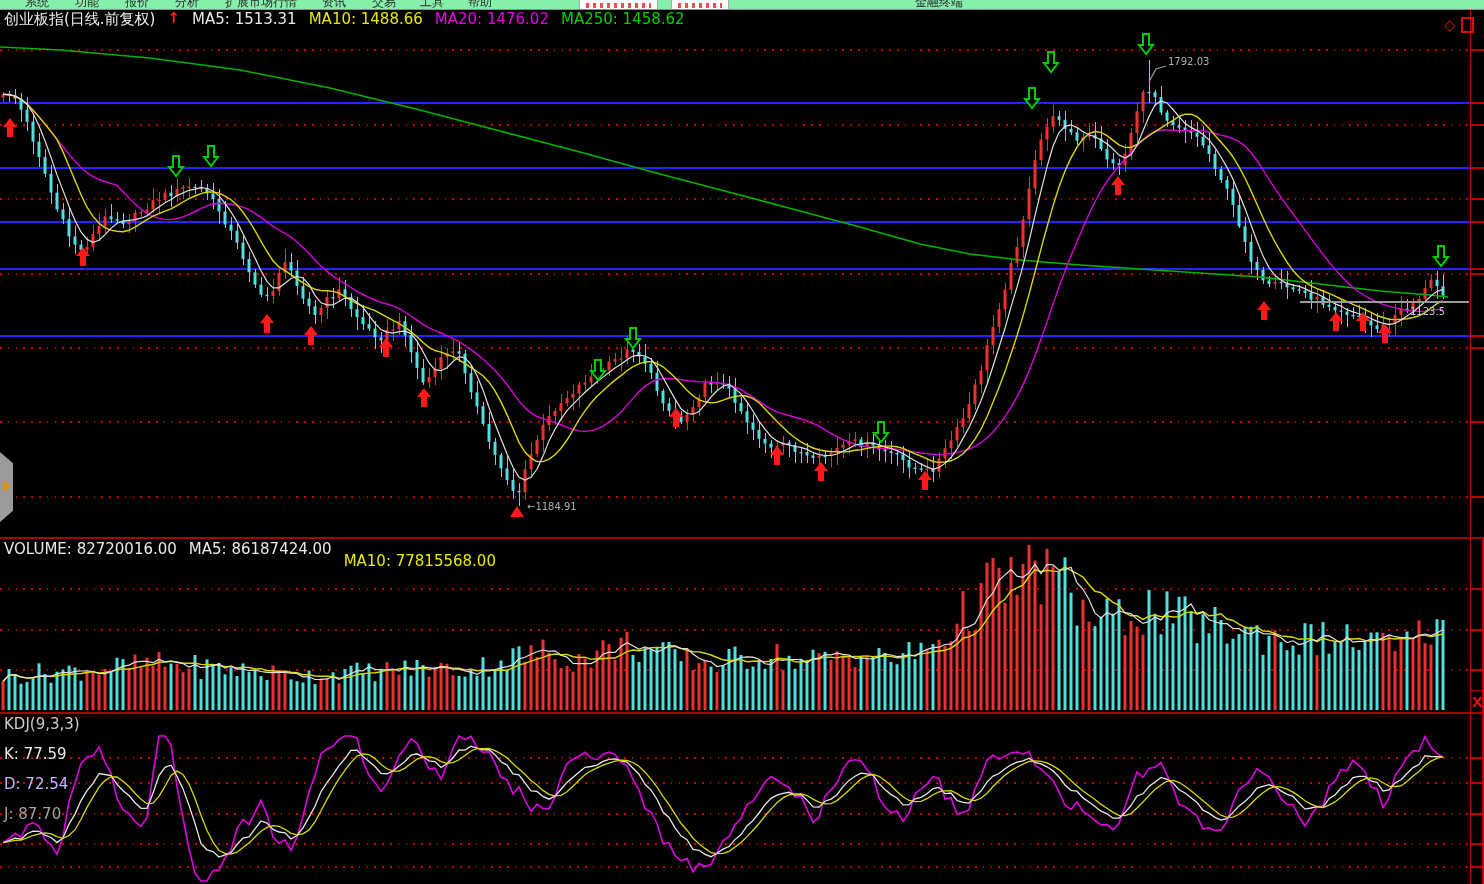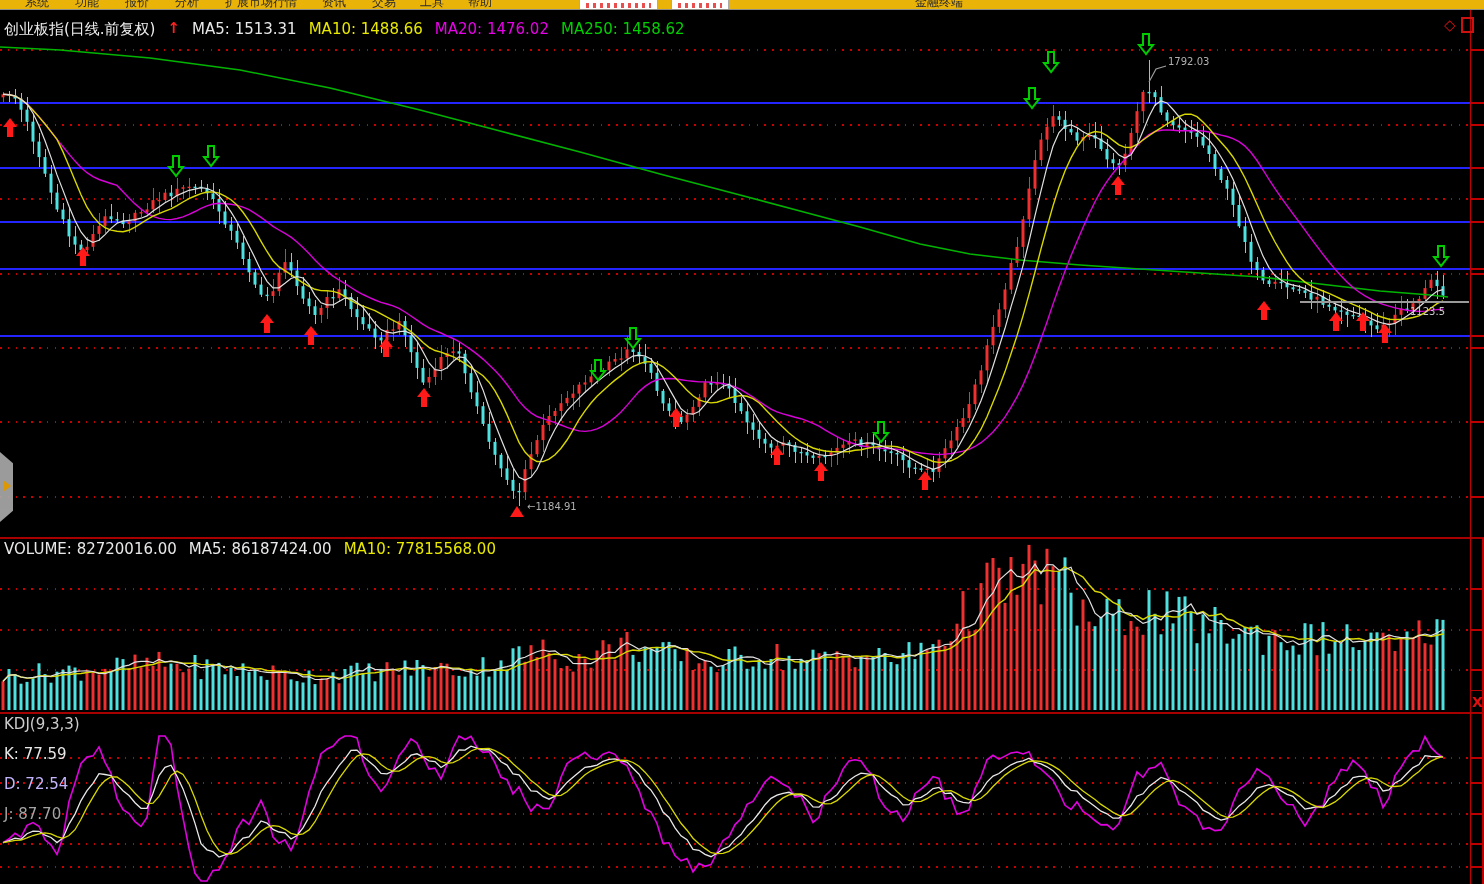--- a/index.html
+++ b/index.html
@@ -1,19 +1,19 @@
 <!DOCTYPE html>
 <html><head>
 <meta charset="utf-8">
 <style>
   html,body{margin:0;padding:0;background:#000;}
   #app{position:relative;width:1484px;height:884px;background:#000;overflow:hidden;
        font-family:"DejaVu Sans","Liberation Sans",sans-serif;}
   
-  #menubar{position:absolute;left:0;top:0;width:1484px;height:9px;background:#eab308;
+  #menubar{position:absolute;left:0;top:0;width:1484px;height:9px;background:#86efac;
            border-bottom:1px solid #8f8d88;overflow:hidden;}
   #menubar .mi{position:absolute;top:-6px;font-size:12px;color:#2a2a2a;white-space:nowrap;}
   .qbtn{position:absolute;top:0;height:9px;background:#fff;border:1px solid #aaa;border-top:none;overflow:hidden;}
   .qbtn .stripes{position:absolute;left:6px;right:6px;bottom:1px;height:5px;
        background:repeating-linear-gradient(90deg,#e85050 0 3px,#fff 3px 7px);}
   
   .pane{position:absolute;left:0;width:1484px;}
   
   .hdr{position:absolute;display:flex;gap:12px;font-size:15px;white-space:nowrap;z-index:5;}
   .hdr span{display:inline-block;}
@@ -861,42 +861,42 @@
       <path d="M1051 72 L1044 63 L1048 63 L1048 52 L1054 52 L1054 63 L1058 63 Z" fill="#000" stroke="#00cc00" stroke-width="2"></path>
       <path d="M1146 54 L1139 45 L1143 45 L1143 34 L1149 34 L1149 45 L1153 45 Z" fill="#000" stroke="#00cc00" stroke-width="2"></path>
       <path d="M1441 266 L1434 257 L1438 257 L1438 246 L1444 246 L1444 257 L1448 257 Z" fill="#000" stroke="#00cc00" stroke-width="2"></path>
       <path d="M517 506 l -7 11 h 14 Z" fill="#ff1a1a"></path>
     </svg>
 
   <div class="pane" style="top:10px;height:527px;"></div>
   <div class="pane" style="top:538px;height:174px;"></div>
   <div class="pane" style="top:713px;height:171px;"></div>
 
-  <div class="hdr" style="left:4px;top:10px;margin-top:10px;">
+  <div class="hdr" style="left:4px;top:10px;">
     <span class="sym">创业板指(日线.前复权)</span>
     <span class="uparrow">↑</span>
     <span style="color: rgb(232, 232, 232);">MA5: 1513.31</span>
     <span style="color: rgb(232, 232, 0);">MA10: 1488.66</span>
     <span style="color: rgb(232, 0, 232);">MA20: 1476.02</span>
     <span style="color: rgb(0, 208, 0);">MA250: 1458.62</span>
   </div>
 
   <div id="tr-icons">
     <span id="icon-diamond">◇</span>
     <span id="icon-newpage"></span>
   </div>
 
   <div class="ann" style="left:1168px;top:56px;">1792.03</div>
   <div class="ann" style="left:527px;top:501px;">←1184.91</div>
   <div class="ann" style="left:1410px;top:306px;color:#c8c8c8;">1123.5</div>
 
   <div class="hdr" style="left:4px;top:540px;">
     <span style="color: rgb(232, 232, 232);">VOLUME: 82720016.00</span>
     <span style="color: rgb(232, 232, 232);">MA5: 86187424.00</span>
-    <span style="color: rgb(232, 232, 0);">MA10: 77815568.00</span>
+    <span style="color: rgb(232, 232, 0); margin-top: 12px;">MA10: 77815568.00</span>
   </div>
 
   <div class="hdr" style="left:4px;top:715px;flex-direction:column;">
     <span style="color: rgb(204, 204, 204);">KDJ(9,3,3)</span>
     <span style="color: rgb(232, 232, 232);">K: 77.59</span>
     <span style="color: #c4b5fd;">D: 72.54</span>
     <span style="color: #a3a3a3;">J: 87.70</span>
   </div>
 
   <div id="vol-x">X</div>

